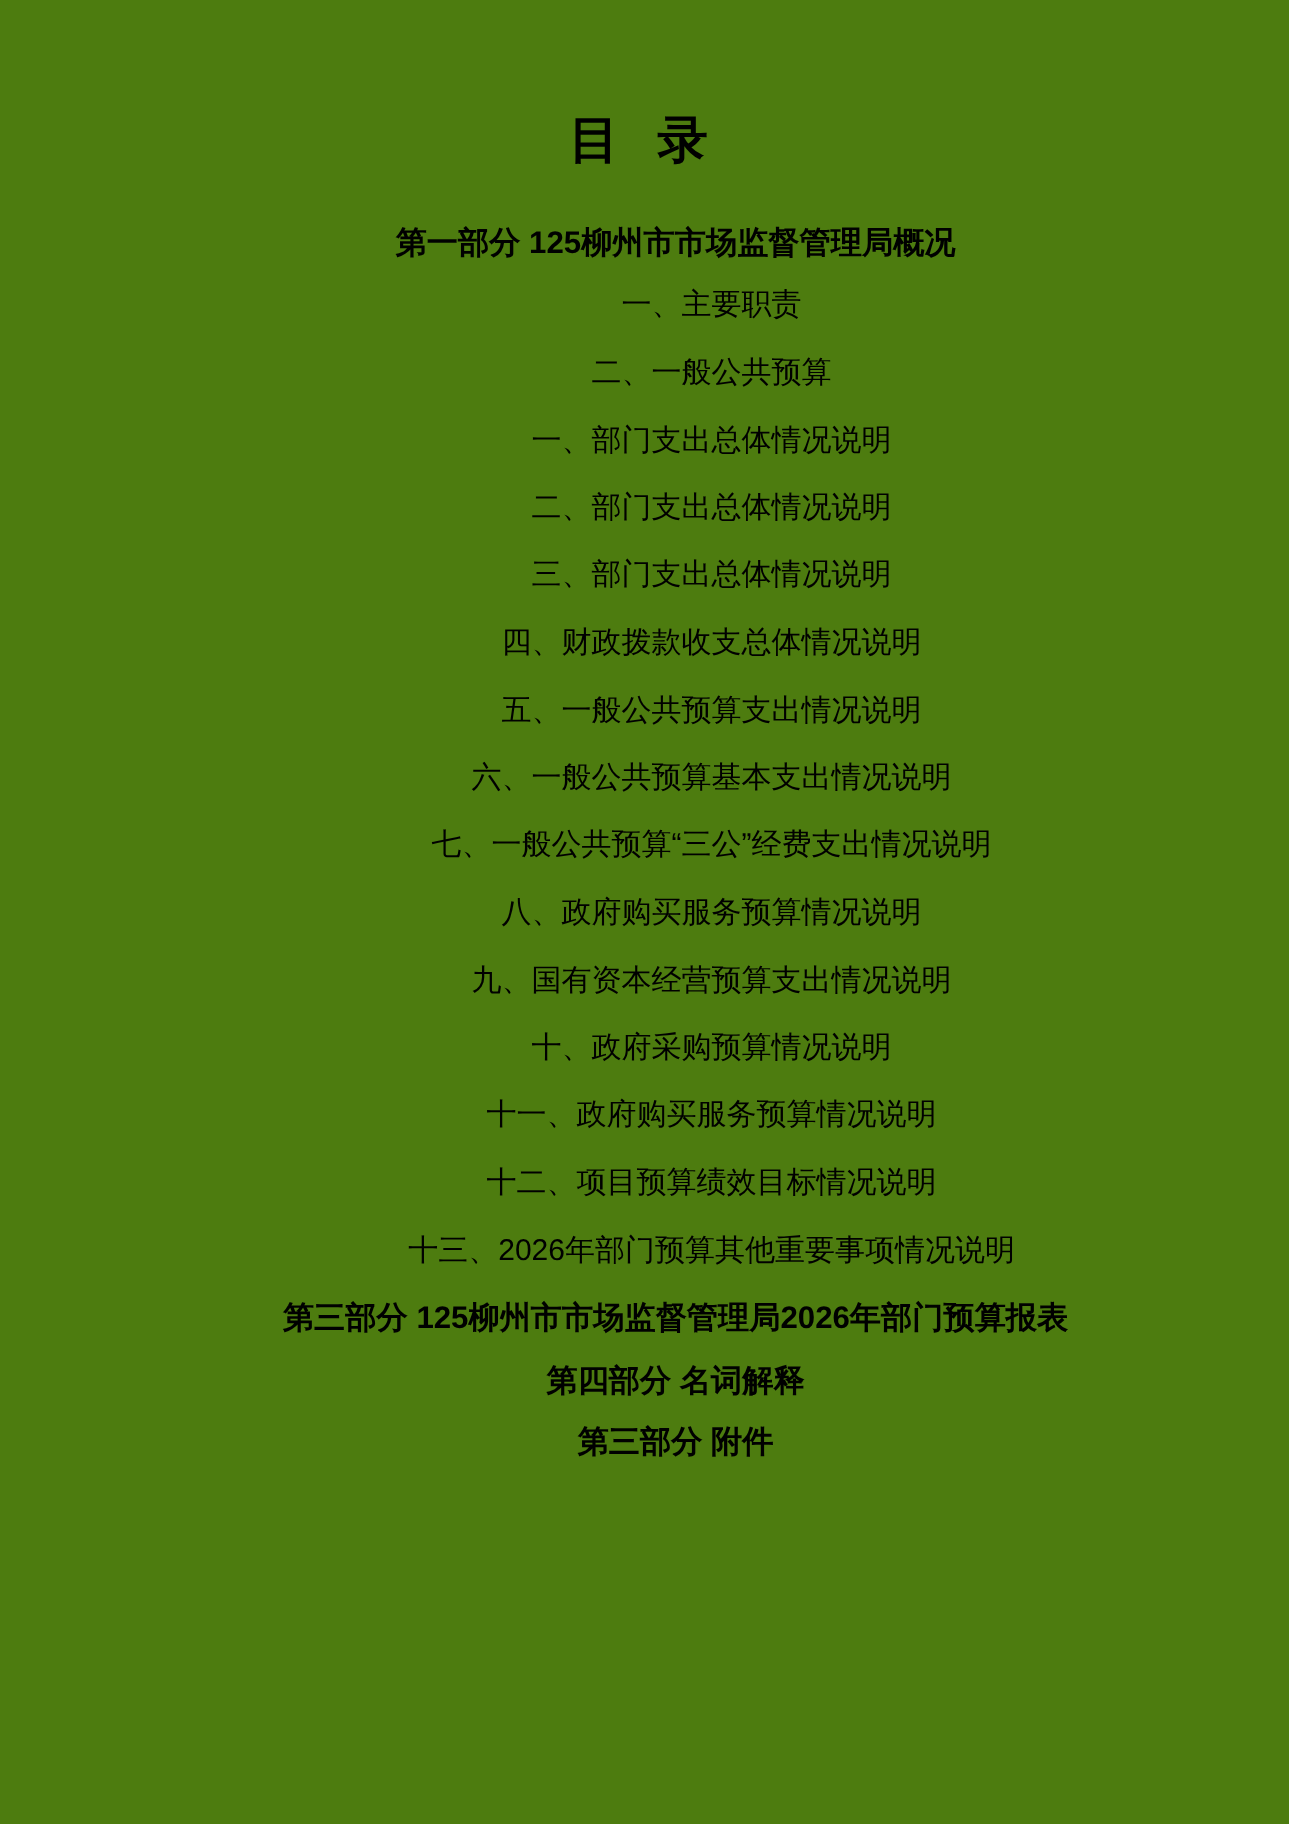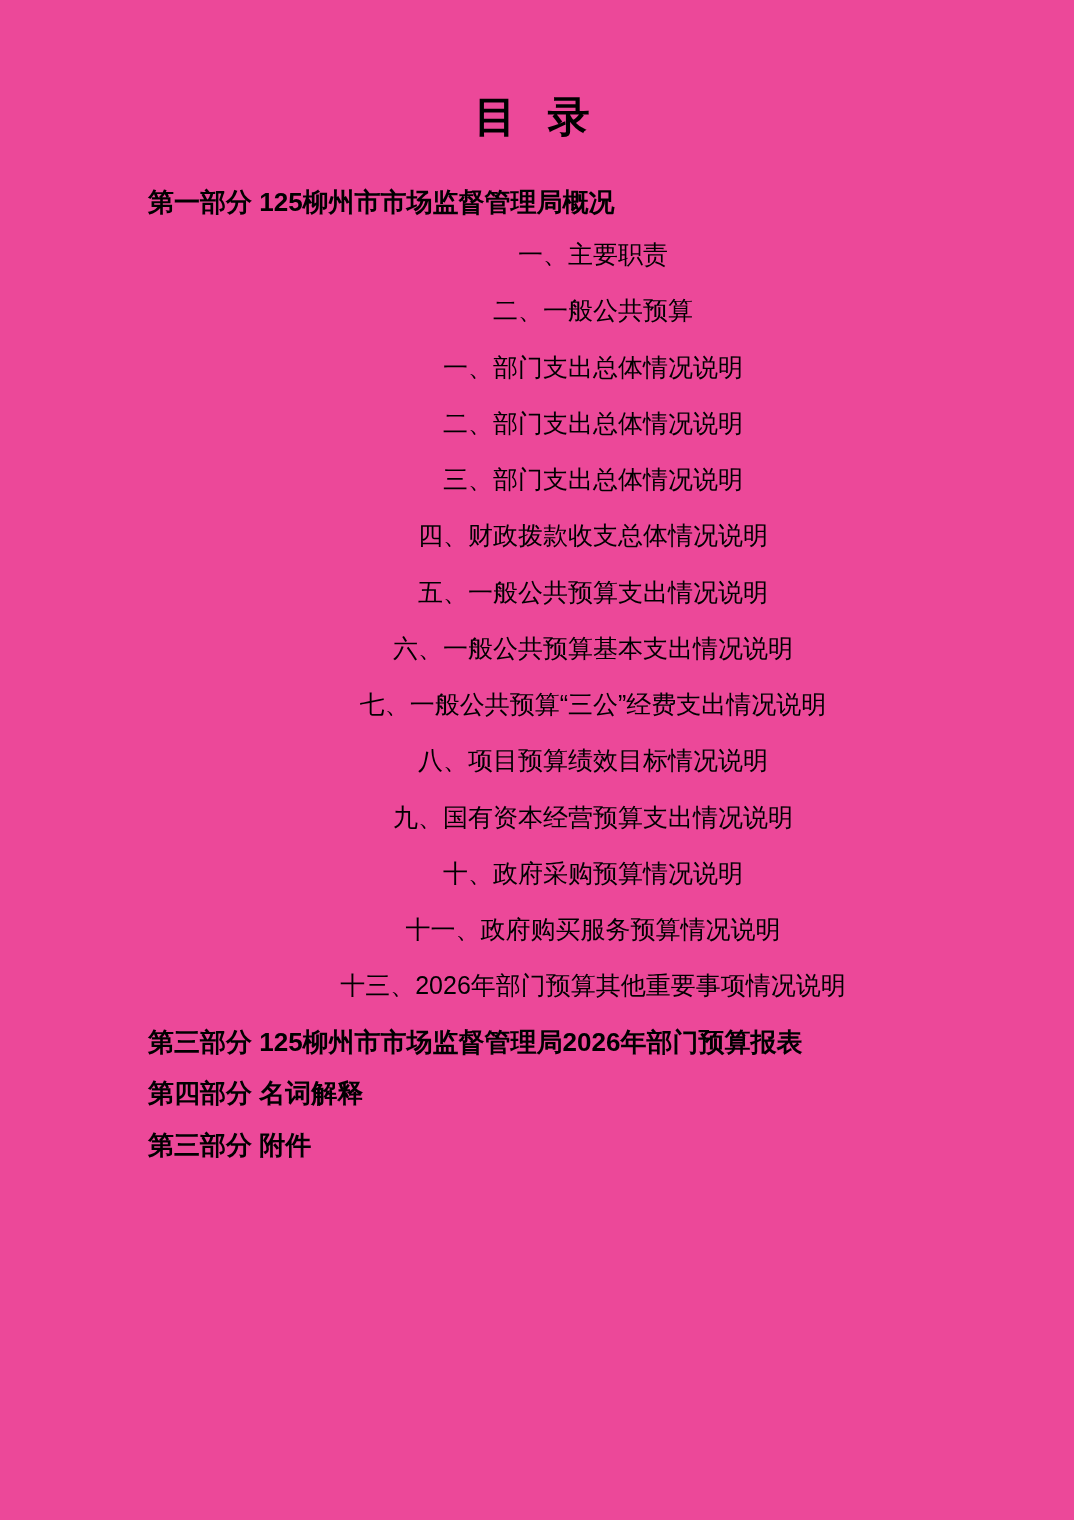--- a/index.html
+++ b/index.html
@@ -9,21 +9,21 @@
   }
   body {
     font-family: "Liberation Sans", "DejaVu Sans", sans-serif;
     color: #000000;
   }
   .page {
     position: relative;
     width: 1074px;
     height: 1520px;
     margin: 0 auto;
-    background: #ec4899;
+    background: #4d7c0f;
     box-sizing: border-box;
     padding: 92px 96px 0 96px;
     overflow: hidden;
   }
   .doc-title {
     text-align: center;
     font-size: 42px;
     font-weight: bold;
     letter-spacing: 10px;
     margin: 0 0 42px 0;
@@ -34,20 +34,21 @@
     padding: 0;
   }
   .part {
     font-size: 26px;
     font-weight: bold;
     line-height: 1.45;
     margin: 0 0 14px 0;
     text-indent: 2em;
     
     padding-left: 0;
+    text-align: center;
   }
   .part.wrap {
     text-indent: 2em;
   }
   .sub {
     font-size: 25px;
     font-weight: normal;
     line-height: 1.45;
     margin: 0 0 20px 0;
     padding-left: 112px;
@@ -69,24 +70,25 @@
     <p class="sub">二、一般公共预算</p>
 
 
     <p class="sub">一、部门支出总体情况说明</p>
     <p class="sub">二、部门支出总体情况说明</p>
     <p class="sub">三、部门支出总体情况说明</p>
     <p class="sub">四、财政拨款收支总体情况说明</p>
     <p class="sub">五、一般公共预算支出情况说明</p>
     <p class="sub">六、一般公共预算基本支出情况说明</p>
     <p class="sub">七、一般公共预算“三公”经费支出情况说明</p>
-    <p class="sub">八、项目预算绩效目标情况说明</p>
+    <p class="sub">八、政府购买服务预算情况说明</p>
     <p class="sub">九、国有资本经营预算支出情况说明</p>
     <p class="sub">十、政府采购预算情况说明</p>
     <p class="sub">十一、政府购买服务预算情况说明</p>
+    <p class="sub">十二、项目预算绩效目标情况说明</p>
     <p class="sub">十三、2026年部门预算其他重要事项情况说明</p>
 
     <p class="part wrap">第三部分  125柳州市市场监督管理局2026年部门预算报表</p>
 
     <p class="part">第四部分  名词解释</p>
     <p class="part">第三部分  附件</p>
 
   </div>
 
 </div>

